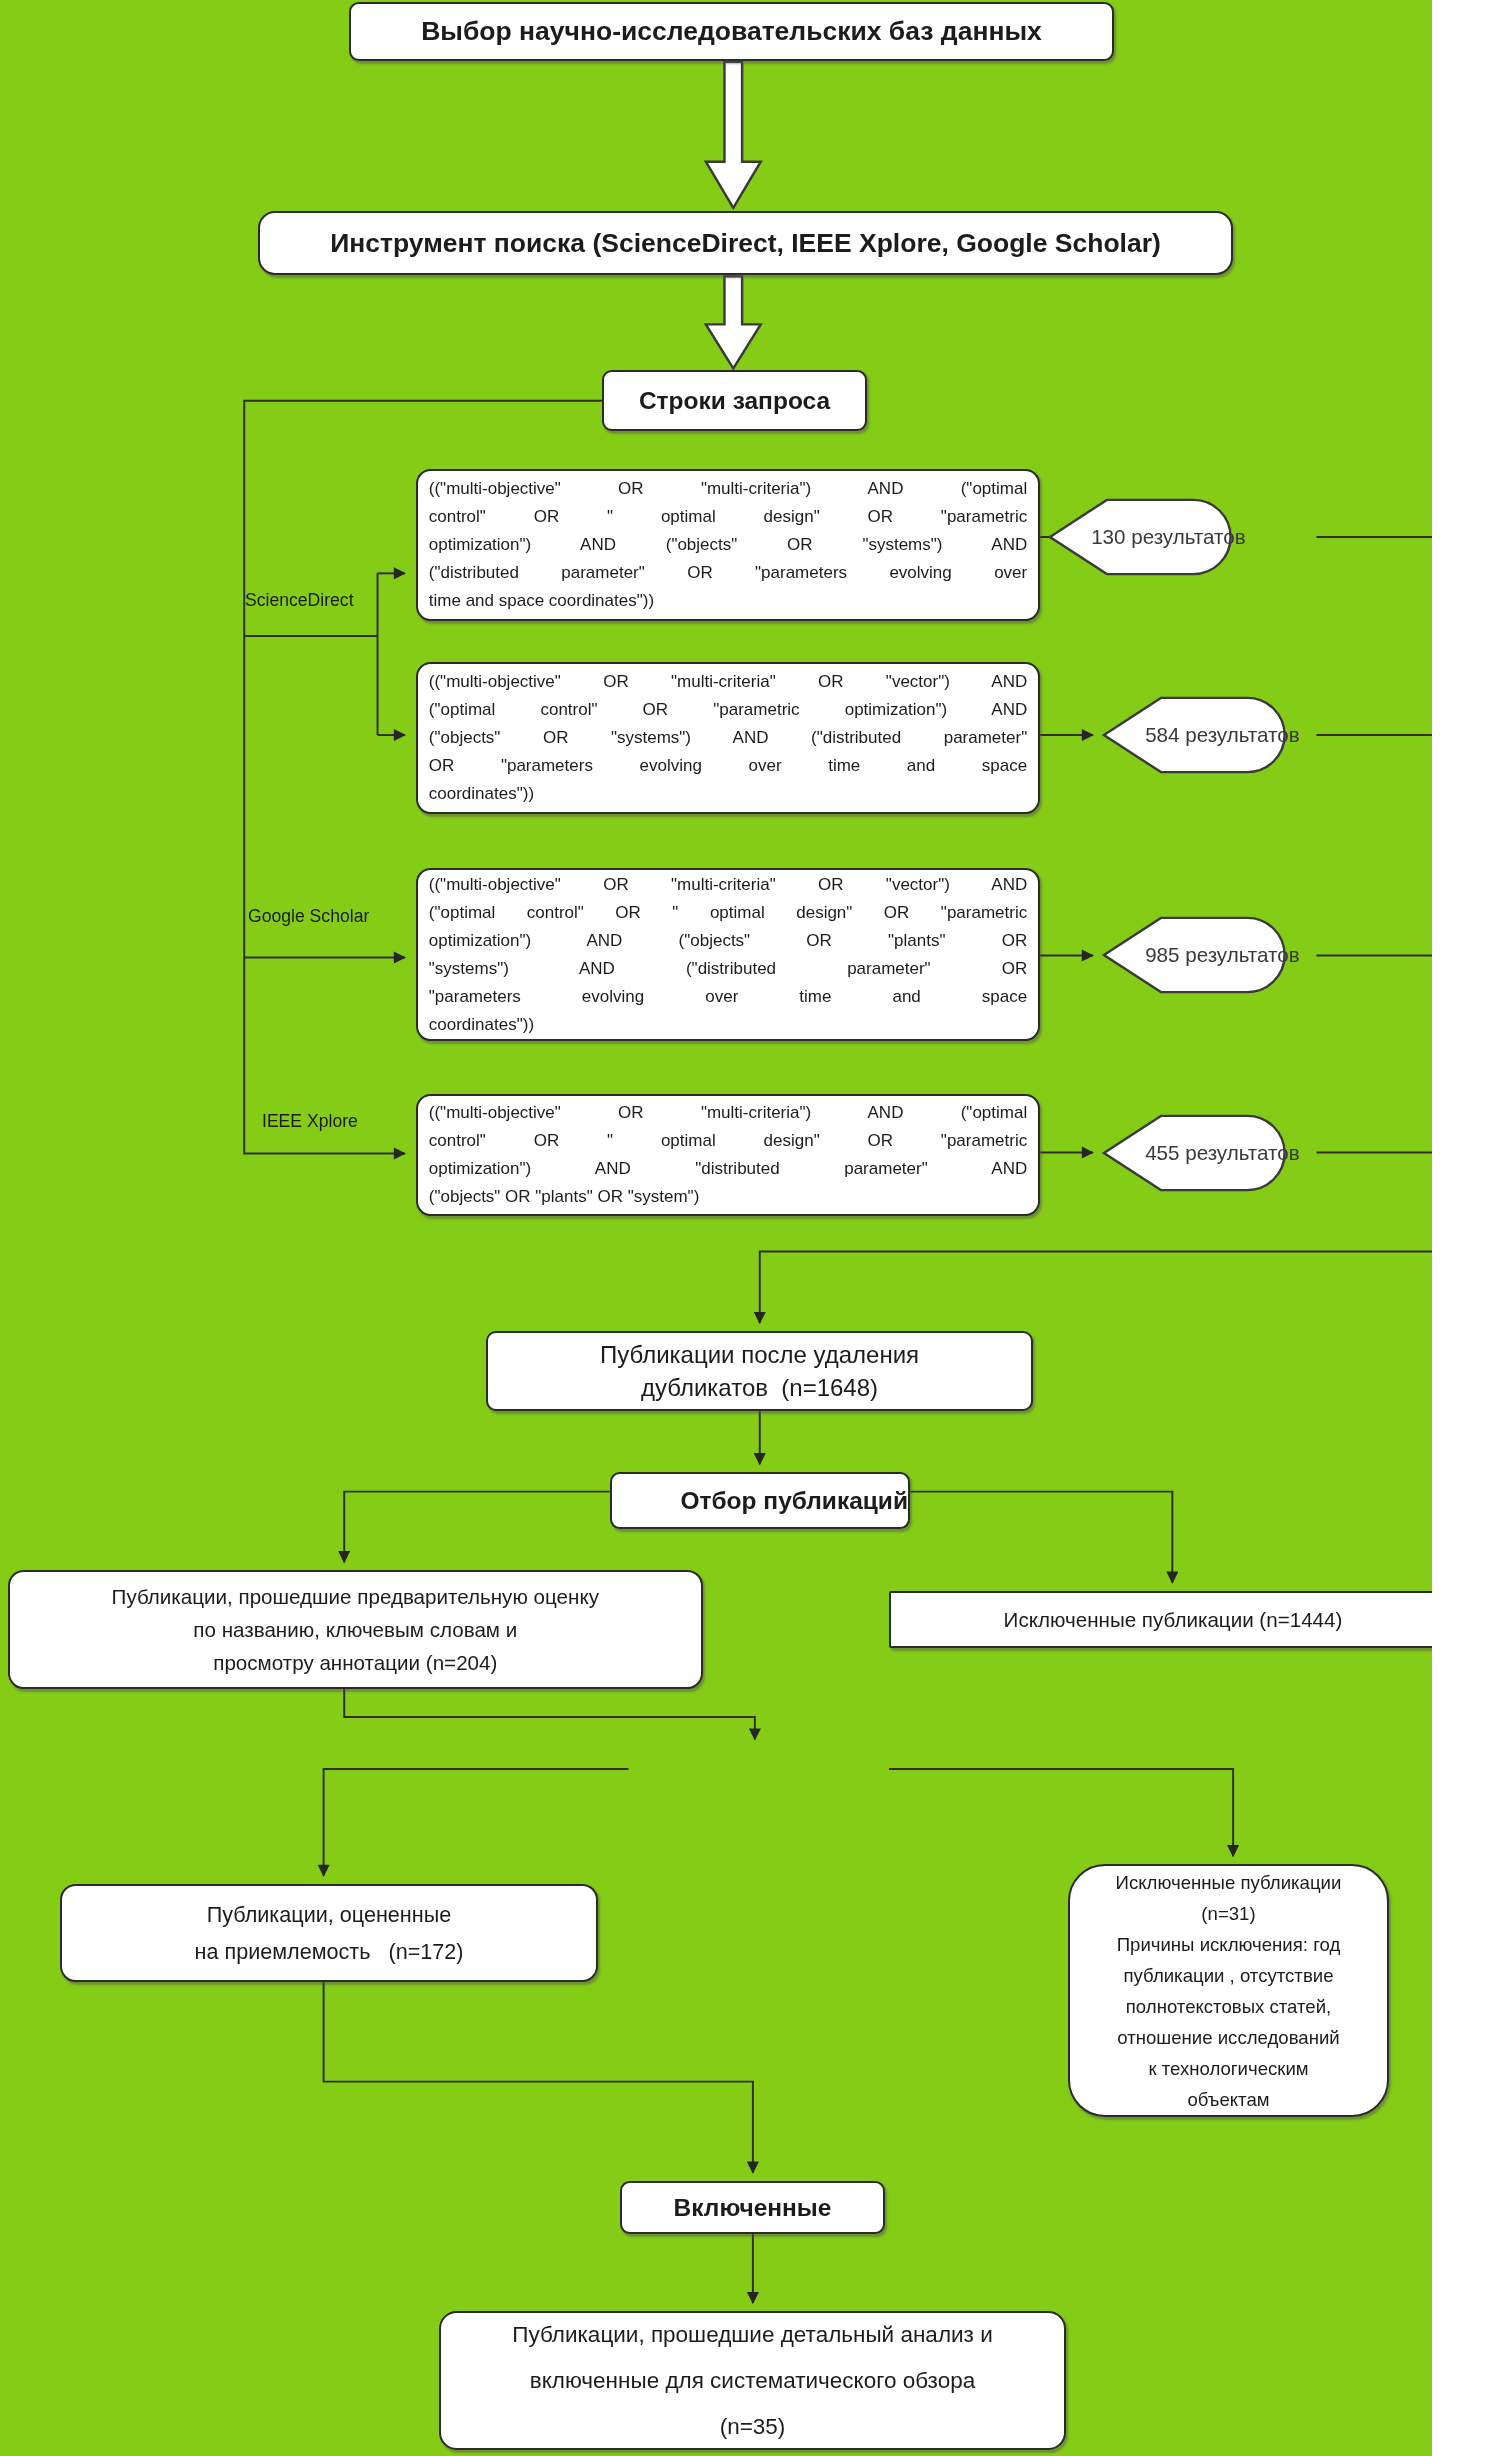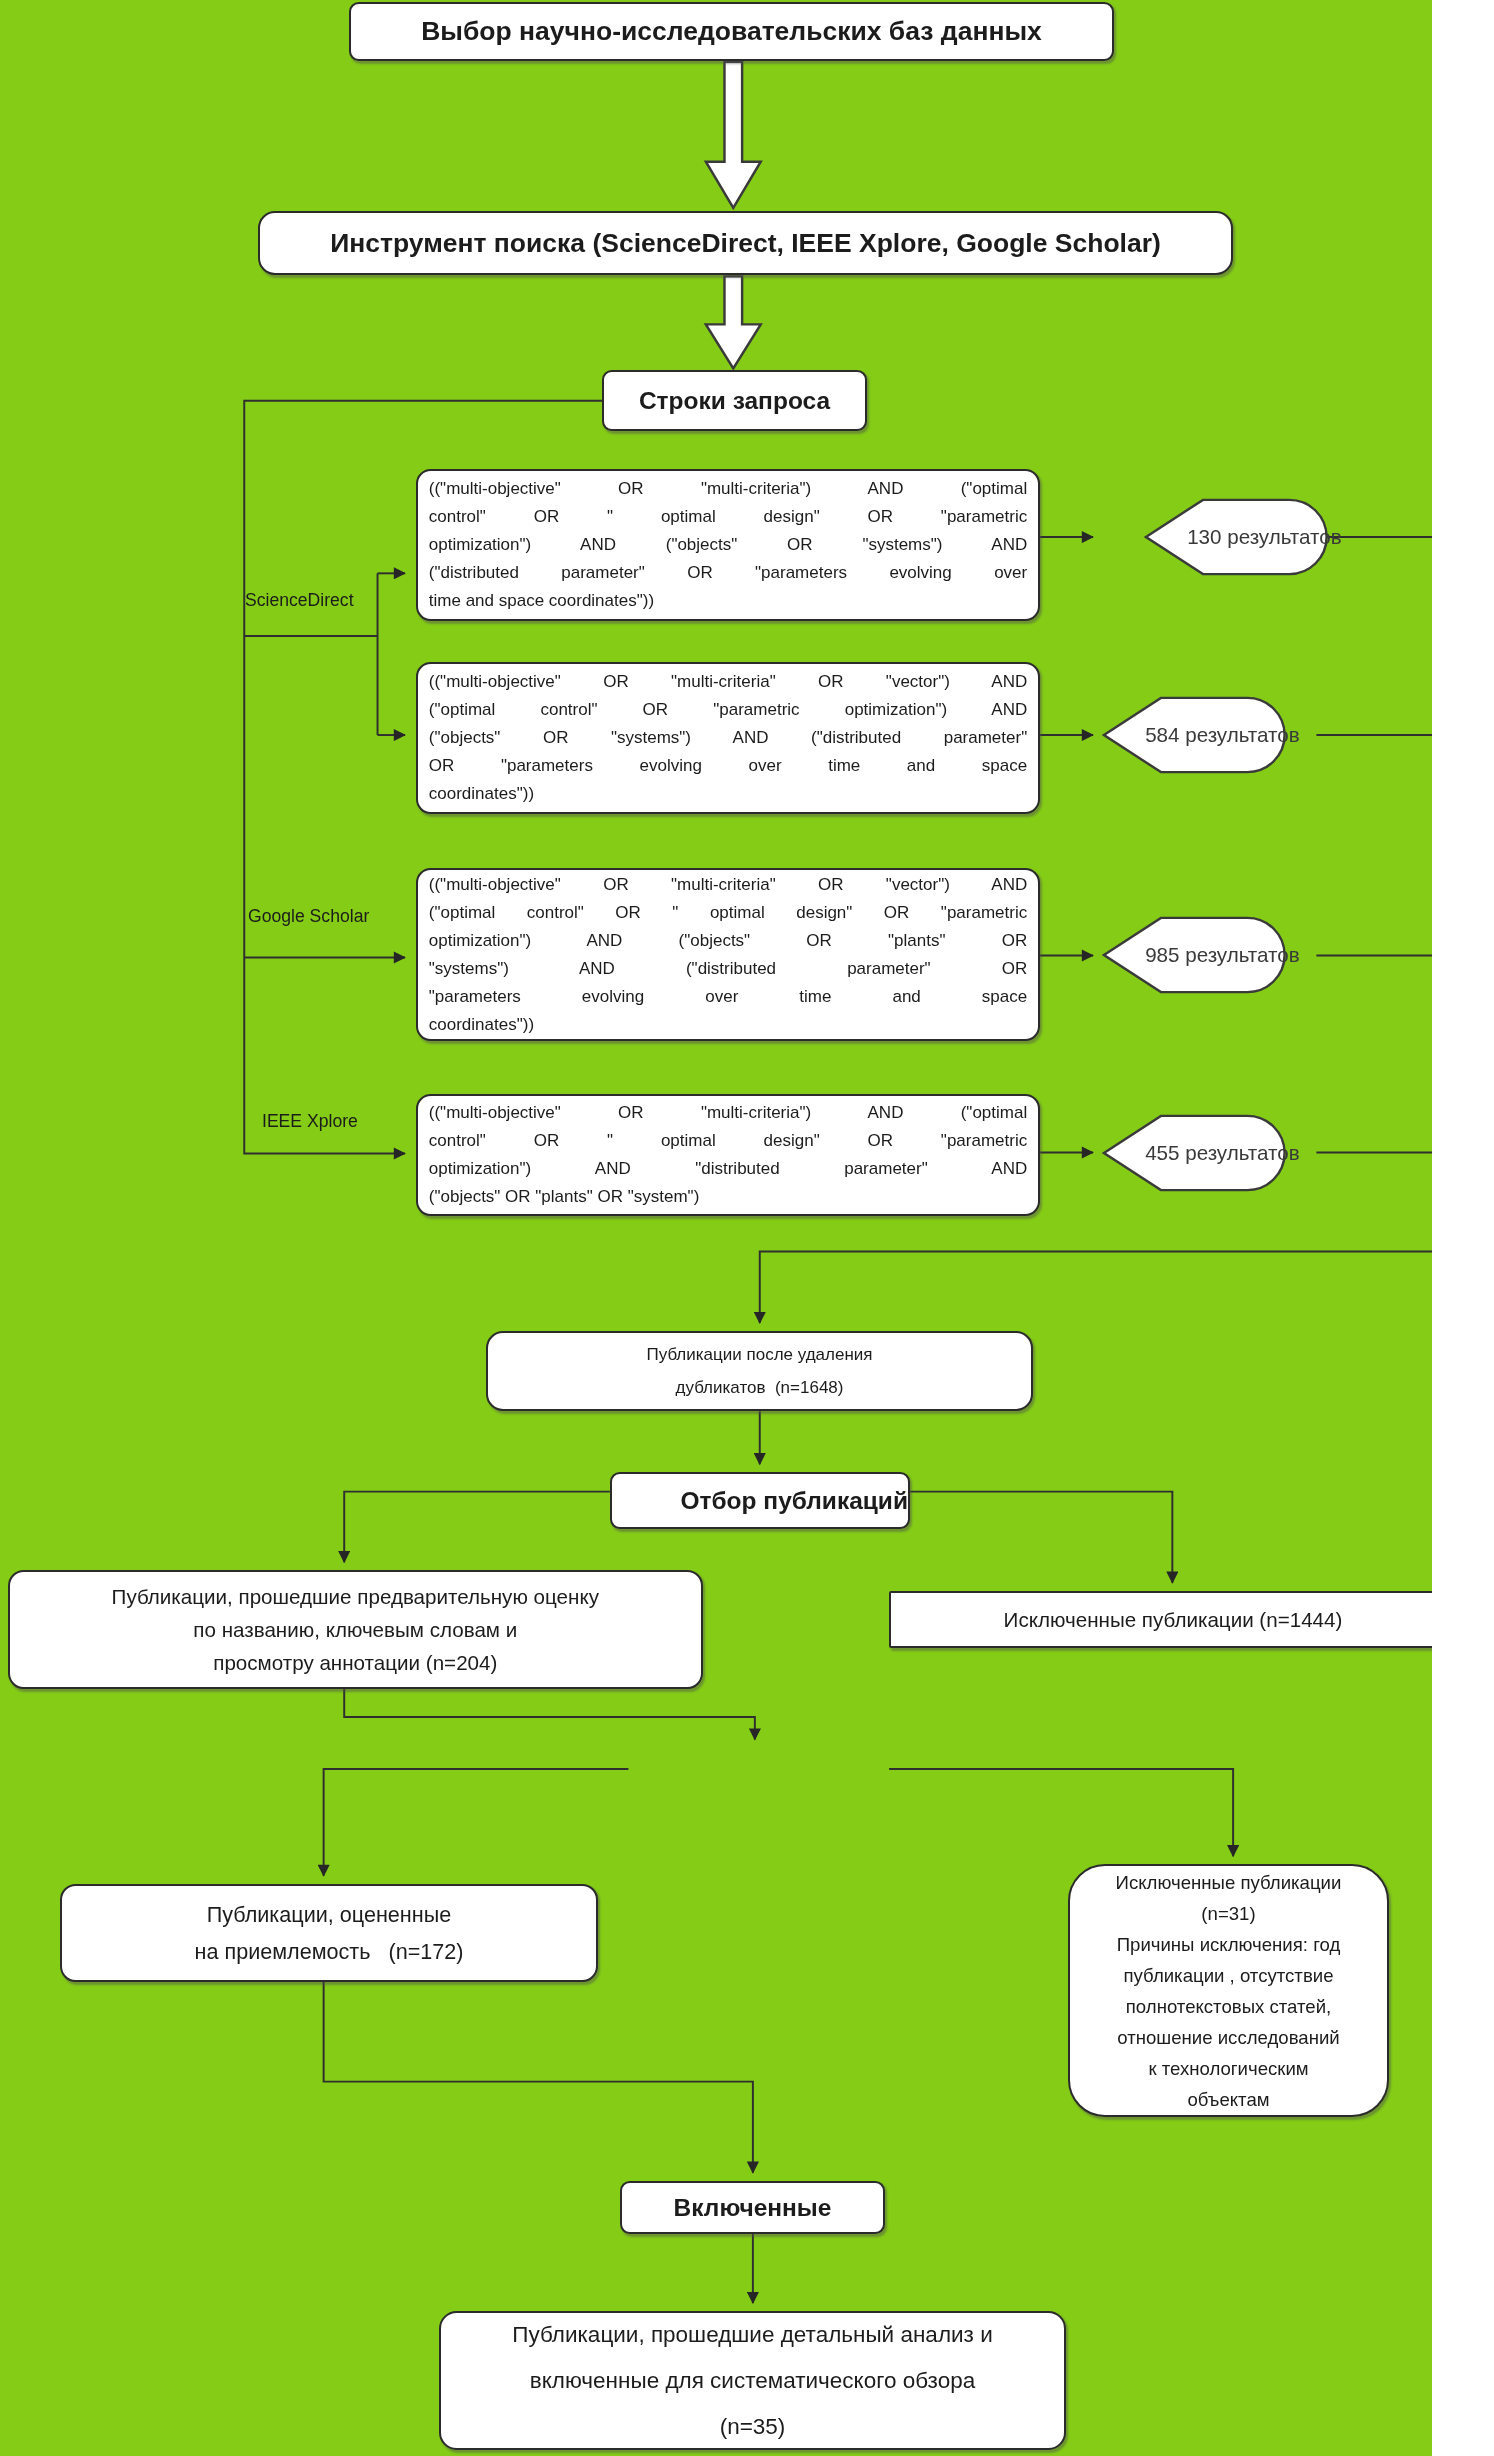--- a/index.html
+++ b/index.html
@@ -151,21 +151,21 @@
     <span class="qline">coordinates"))</span>
   </div>
 
   <div class="box qbox" style="left:416px;top:1094px;width:624px;height:122px;">
     <span class="qline">(("multi-objective" OR "multi-criteria") AND ("optimal</span>
     <span class="qline">control" OR " optimal design" OR "parametric</span>
     <span class="qline">optimization") AND "distributed parameter" AND</span>
     <span class="qline">("objects" OR "plants" OR "system")</span>
   </div>
 
-  <div class="hex" style="left:1144px;top:495px;width:215px;height:84px;">
+  <div class="hex" style="left:1048px;top:495px;width:215px;height:84px;">
     <svg viewBox="0 0 219 86" preserveAspectRatio="none">
       <path d="M2,43 L60,5 H148 A38,38 0 0 1 148,81 H60 Z" fill="#ffffff" stroke="#3a3a3a" stroke-width="2.5"></path>
     </svg>
     <span class="hex-label">130 результатов</span>
   </div>
   <div class="hex" style="left:1102px;top:693px;width:215px;height:84px;">
     <svg viewBox="0 0 219 86" preserveAspectRatio="none">
       <path d="M2,43 L60,5 H148 A38,38 0 0 1 148,81 H60 Z" fill="#ffffff" stroke="#3a3a3a" stroke-width="2.5"></path>
     </svg>
     <span class="hex-label">584 результатов</span>
@@ -176,21 +176,21 @@
     </svg>
     <span class="hex-label">985 результатов</span>
   </div>
   <div class="hex" style="left:1102px;top:1111px;width:215px;height:84px;">
     <svg viewBox="0 0 219 86" preserveAspectRatio="none">
       <path d="M2,43 L60,5 H148 A38,38 0 0 1 148,81 H60 Z" fill="#ffffff" stroke="#3a3a3a" stroke-width="2.5"></path>
     </svg>
     <span class="hex-label">455 результатов</span>
   </div>
 
-  <div class="box" style="left:486px;top:1331px;width:547px;height:80px;border-radius:17px;font-size:17px;line-height:33px;">
+  <div class="box" style="left:486px;top:1331px;width:547px;height:80px;border-radius:10px;font-size:24px;line-height:33px;">
     <span class="line keep-space">Публикации после удаления</span>
     <span class="line keep-space">дубликатов  (n=1648)</span>
   </div>
 
   <div class="box bold-box" style="left:610px;top:1472px;width:300px;height:57px;border-radius:9.8px;font-size:24.5px;align-items:flex-end;">
     <span>Отбор публикаций</span>
   </div>
 
   <div class="box" style="left:7.8px;top:1570px;width:695px;height:119px;border-radius:15.7px;font-size:20.6px;line-height:33px;">
     <span class="line">Публикации, прошедшие предварительную оценку</span>

